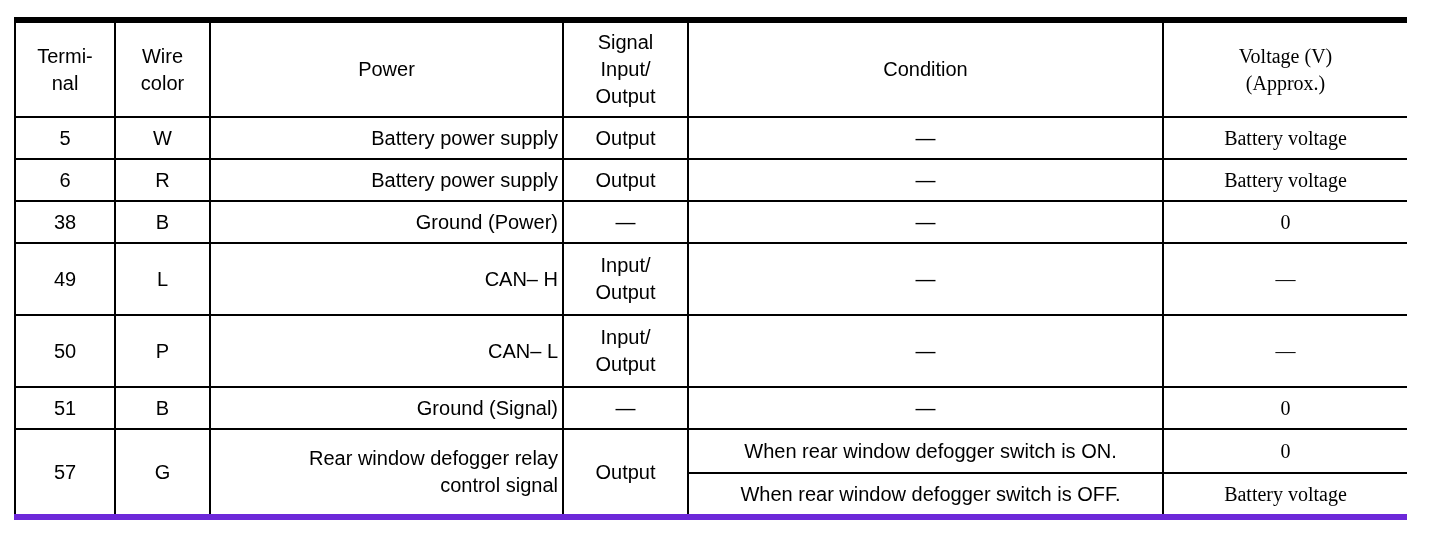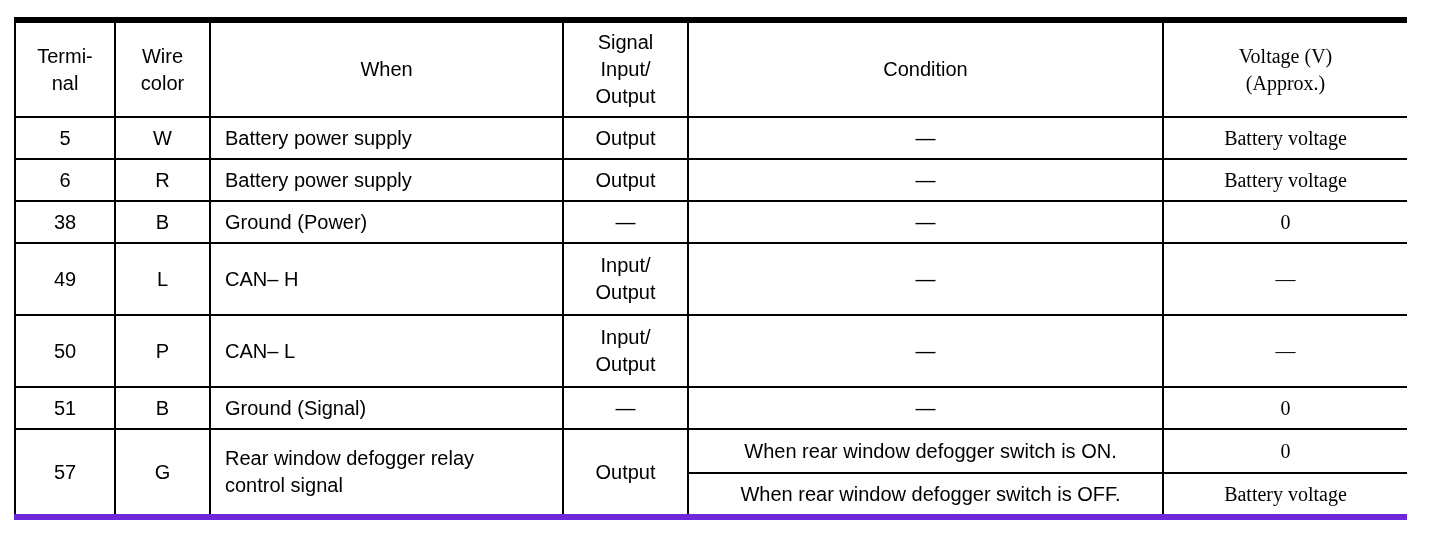--- a/index.html
+++ b/index.html
@@ -34,21 +34,21 @@
     white-space: pre-line;
     line-height: 1.35;
     overflow: hidden;
   }
   .term-table th:last-child, .term-table td:last-child { border-right: none; font-family: Liberation Serif, serif; }
   .term-table tr.row-header { height: 97px; }
   .term-table tr.row-std  { height: 42px; }
   .term-table tr.row-tall { height: 72px; margin-left: 24px; }
   .term-table tr.row-sub  { height: 44px; }
   .term-table td.cell-item {
-    text-align: left;
+    text-align: right;
     padding-left: 14px;
   }
   .term-table td.cond-text {
     text-align: center;
     padding-left: 14px;
   }
   col.c-terminal { width: 100px; }
   col.c-wire     { width: 95px; }
   col.c-item     { width: 353px; }
   col.c-signal   { width: 125px; }
@@ -67,21 +67,21 @@
       <col class="c-signal">
       <col class="c-cond">
       <col class="c-volt">
     </colgroup>
     <thead>
       <tr class="row-header">
         <th>Termi-
 nal</th>
         <th>Wire
 color</th>
-        <th>When</th>
+        <th>Power</th>
         <th>Signal
 Input/
 Output</th>
         <th>Condition</th>
         <th>Voltage (V)
 (Approx.)</th>
       </tr>
     </thead>
     <tbody>
     <tr class="row-std">

